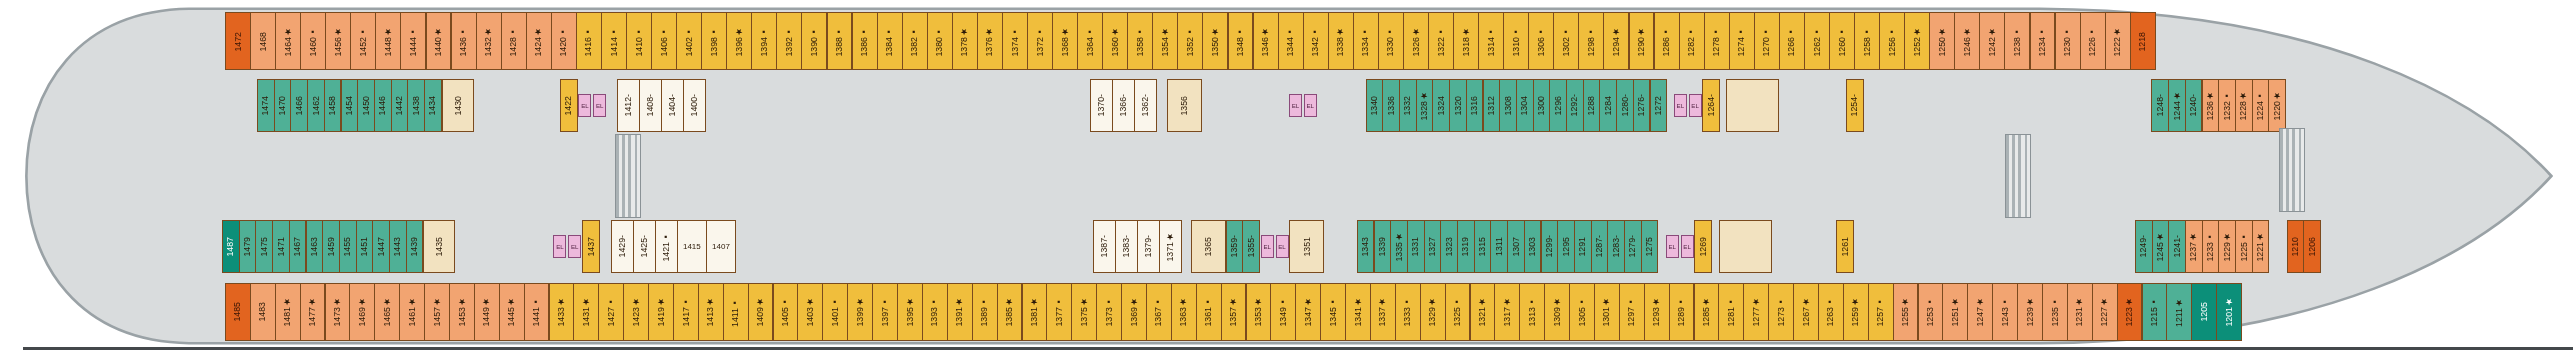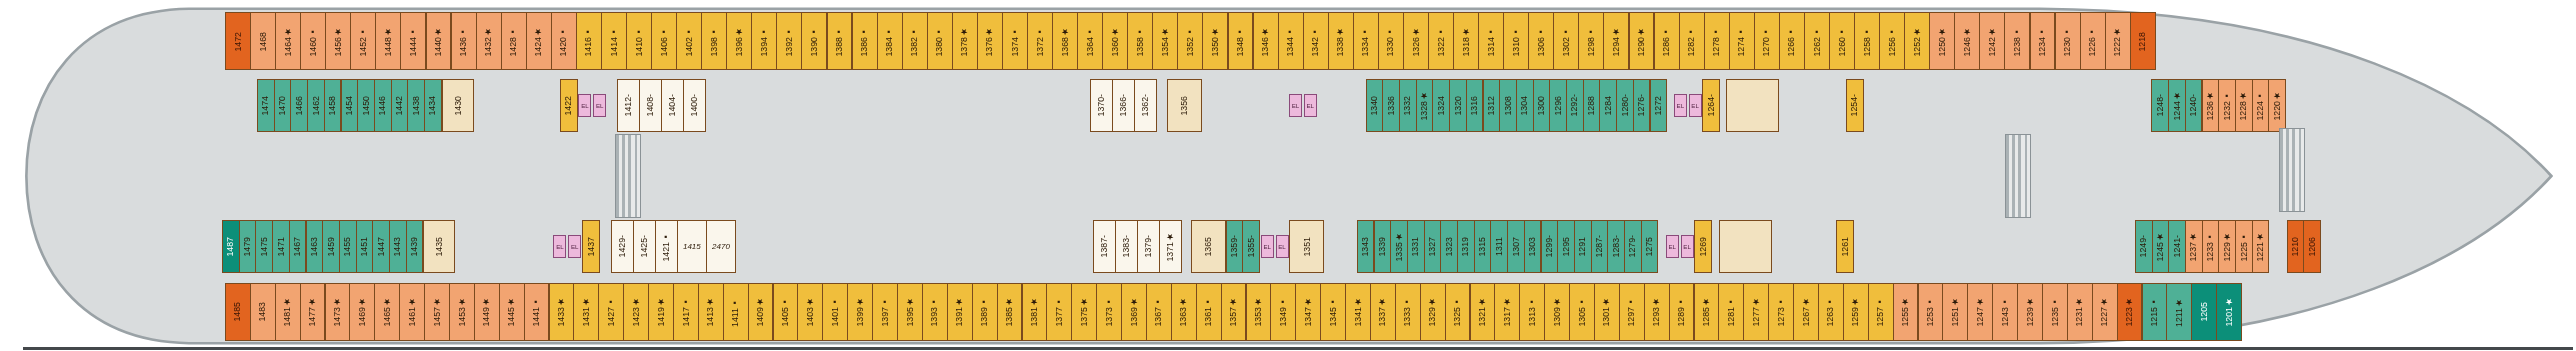--- a/index.html
+++ b/index.html
@@ -14,21 +14,21 @@
   #row-bottom-outer { left:225px; right:334px; top:283px; height:58px; }
 
   .cell { flex:0 0 auto; width:17.6px; border:0.9px solid #7a4a1e; display:flex;
           align-items:center; justify-content:center; overflow:hidden; }
   .cell + .cell { margin-left:-0.9px; }
   .cell span { writing-mode:vertical-rl; transform:rotate(180deg); font-size:8.8px;
                line-height:1; color:#2b1a08; white-space:nowrap; }
   .outer .cell { flex:1 1 0; width:auto; min-width:0; }
   .cell.wide { width:23px; }
   .cell.hz { width:30px; }
-  .cell.hz span { writing-mode:horizontal-tb; transform:none; font-size:8px;font-style:italic; }
+  .cell.hz span { writing-mode:horizontal-tb; transform:none; font-size:8px; }
 
   .c-salmon     { background:#F2A471; }
   .c-darkorange { background:#E2641F; }
   .c-darkorange span { color:#3a1505; }
   .c-yellow     { background:#F0BE3C; }
   .c-teal       { background:#4FB096; }
   .c-darkteal   { background:#0C8F79; }
   .c-darkteal span { color:#ffffff; }
   .c-plain      { background:#FAF6EC; }
   .c-cream      { background:#F2E2C0; }
@@ -517,21 +517,21 @@
       <div class="cell c-plain wide">
         <span>1425-</span>
       </div>
       <div class="cell c-plain wide">
         <span>1421▪</span>
       </div>
       <div class="cell c-plain hz">
         <span>1415</span>
       </div>
       <div class="cell c-plain hz">
-        <span>2470</span>
+        <span>1407</span>
       </div>
       <div class="gapseg" style="flex-grow: 330;"></div>
       <div class="cell c-plain wide">
         <span>1387-</span>
       </div>
       <div class="cell c-plain wide">
         <span>1383-</span>
       </div>
       <div class="cell c-plain wide">
         <span>1379-</span>

